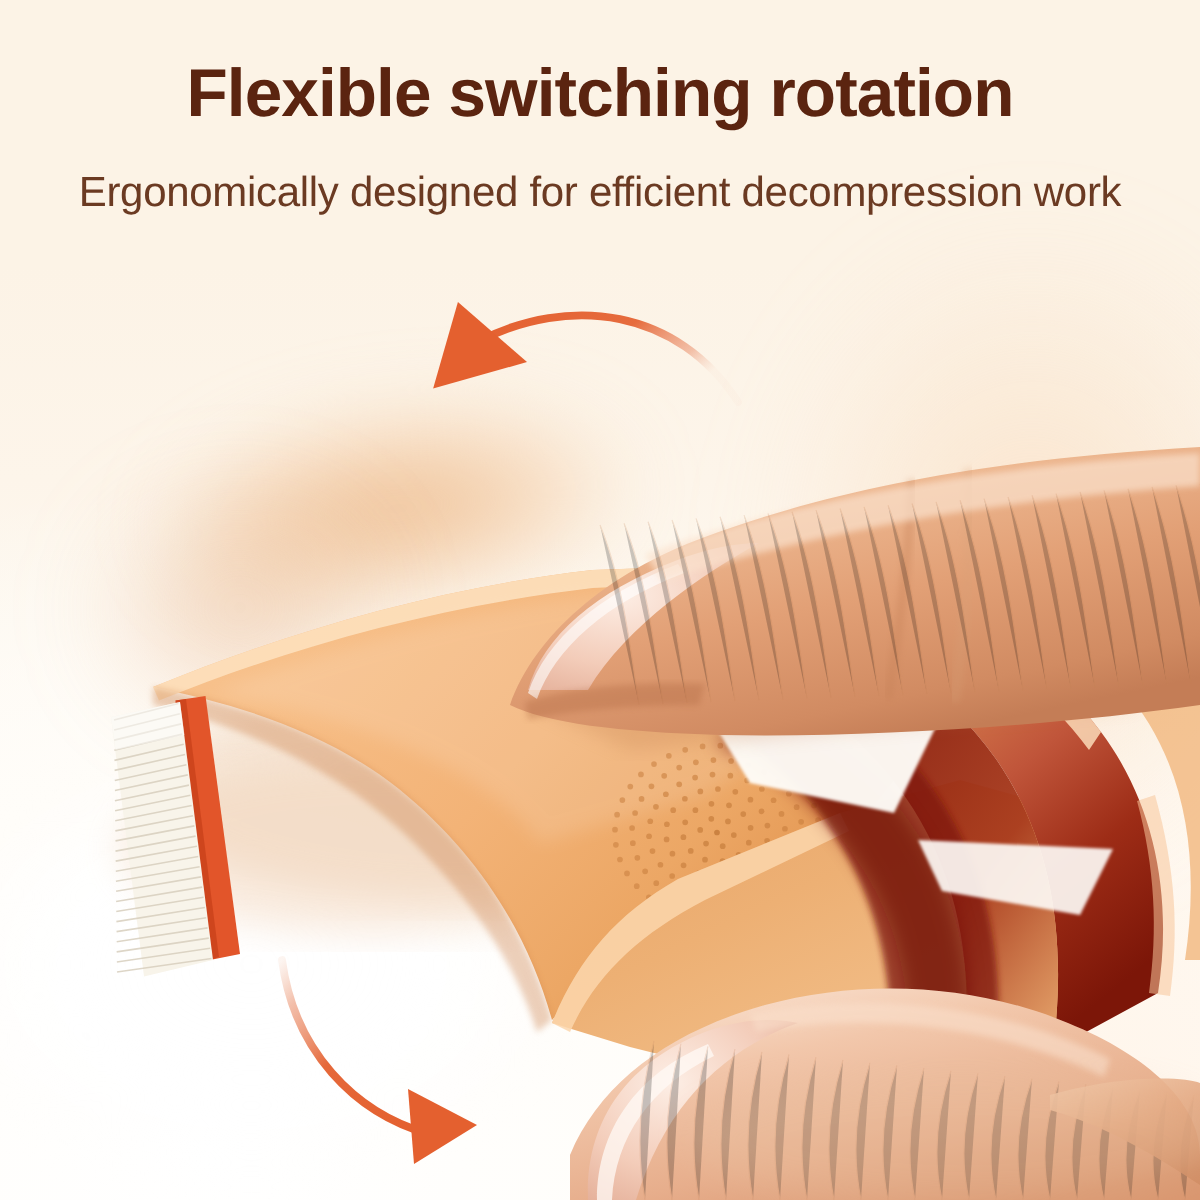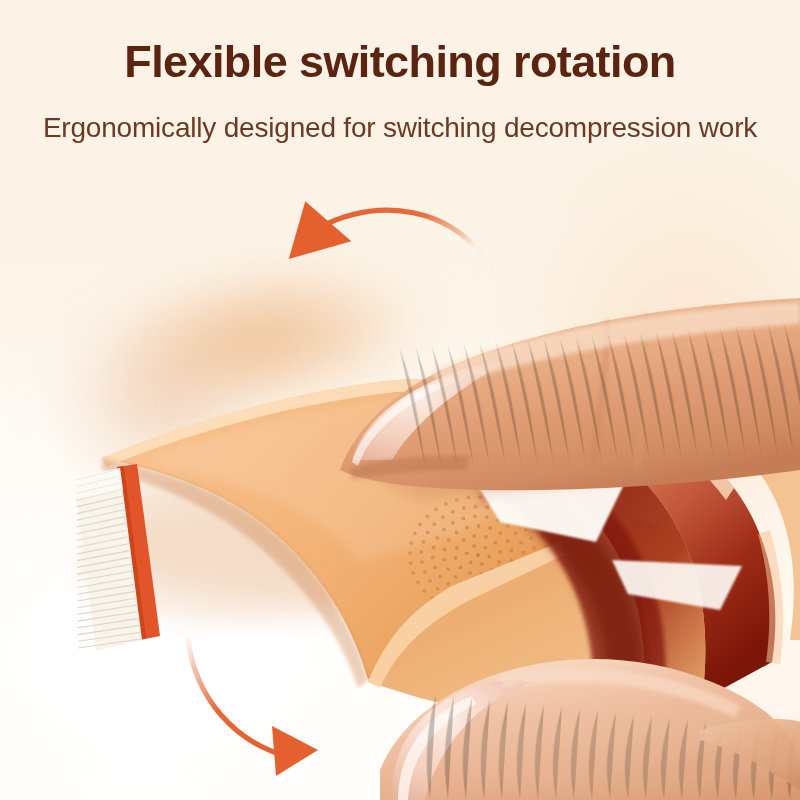--- a/index.html
+++ b/index.html
@@ -82,21 +82,21 @@
 
 <div id="stage">
 
   <div class="bg-base"></div>
   <div class="bg-warm-right"></div>
   <div class="bg-blur-1"></div>
   <div class="bg-blur-2"></div>
   <div class="bg-hilite"></div>
 
   <div class="title">Flexible switching rotation</div>
-  <div class="subtitle">Ergonomically designed for switching decompression work</div>
+  <div class="subtitle">Ergonomically designed for efficient decompression work</div>
 
   <div class="photo">
     <svg class="layer" viewBox="0 0 800 630" width="800" height="630">
       <defs>
 
         <linearGradient id="cardGrad" x1="0" y1="0" x2="1" y2="0.55">
           <stop offset="0%" stop-color="#f7c391"></stop>
           <stop offset="22%" stop-color="#f7bf88"></stop>
           <stop offset="55%" stop-color="#f3b377"></stop>
           <stop offset="80%" stop-color="#eca765"></stop>

